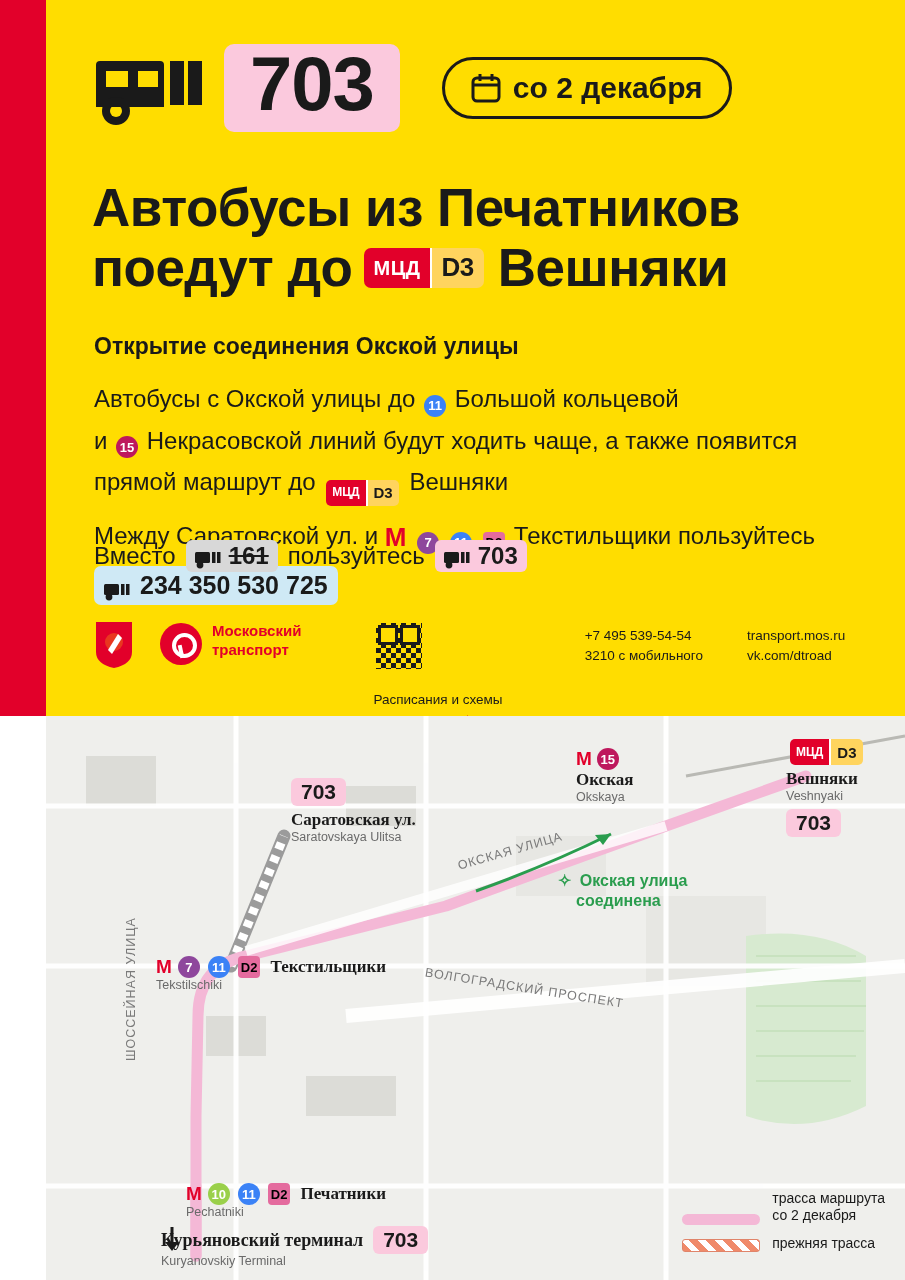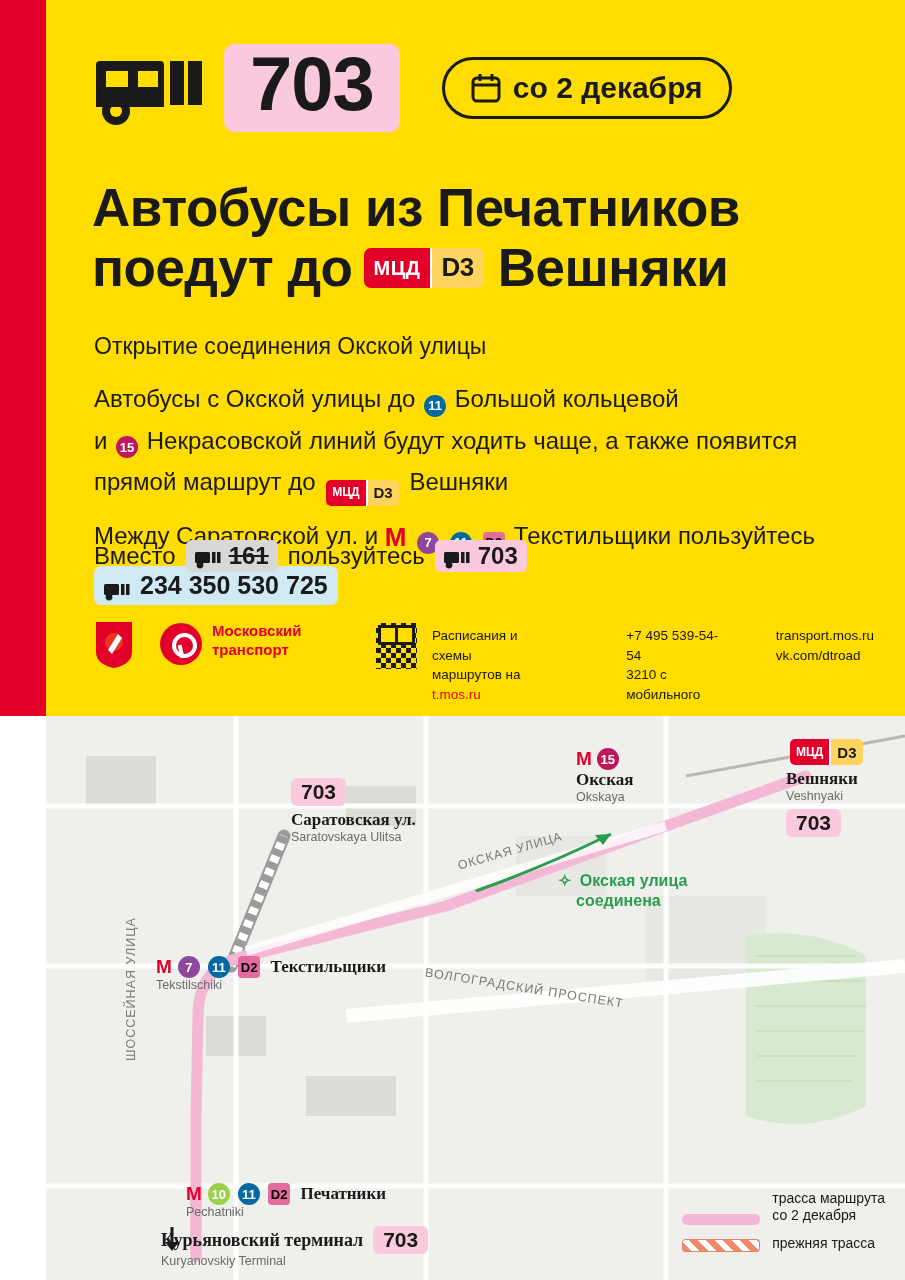--- a/index.html
+++ b/index.html
@@ -106,21 +106,21 @@
     font-weight: bold;
     padding: 0 10px;
     height: 40px;
     display: flex; align-items: center;
   }
   
   .subheading {
     position: absolute;
     left: 94px; top: 333px;
     font-size: 23px;
-    font-weight: normal;
+    font-weight: bold;
     color: #1a1a1a;
   }
   .body-text {
     position: absolute;
     left: 94px; top: 373px;
     width: 770px;
     font-size: 24px;
     line-height: 1.32;
     color: #1a1a1a;
   }
@@ -131,21 +131,21 @@
     align-items: center;
     justify-content: center;
     width: 22px; height: 22px;
     border-radius: 50%;
     color: #fff;
     font-size: 13px;
     font-weight: bold;
     vertical-align: -3px;
     margin: 0 2px;
   }
-  .m11 { background: #0369a1; color: #fff; }
+  .m11 { background: #3b82f6; color: #fff; }
   .m15 { background: #be185d; color: #fff; }
   .m10 { background: #9ad04a; }
   .m7  { background: #8e479c; }
   .mcd-inline {
     display: inline-flex;
     align-items: center;
     height: 26px;
     border-radius: 5px;
     overflow: hidden;
     vertical-align: -6px;
@@ -396,21 +396,21 @@
         <path d="M14 30 l10 -16 l4 4 l-10 16 z" fill="#ffffff"></path>
       </svg>
     </div>
     <div style="display:flex;align-items:flex-start;gap:10px;">
       <div class="mt-logo-circ"></div>
       <div class="mt-text">
         <div>Московский</div>
         <div>транспорт</div>
       </div>
     </div>
-    <div style="display:flex;align-items:flex-start;gap:12px;margin-left:46px;">
+    <div style="display:flex;align-items:flex-start;gap:12px;margin-left:46px;flex-direction:column;">
       <div class="qr"></div>
       <div class="footer-txt" style="margin-top:6px">
         <div>Расписания и схемы</div>
         <div>
           <span>маршрутов на</span>
           <span class="u-red">t.mos.ru</span>
         </div>
       </div>
     </div>
     <div class="footer-txt" style="margin-left:44px;margin-top:6px">

